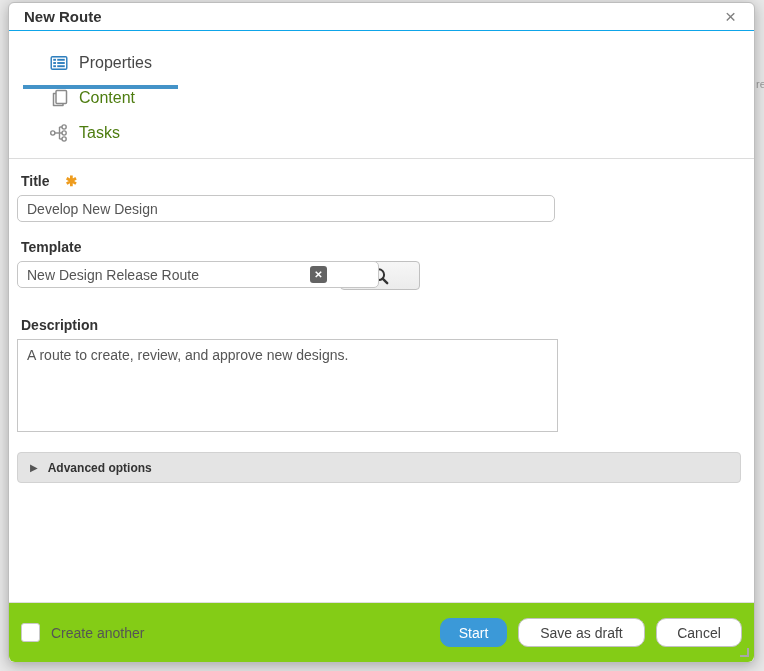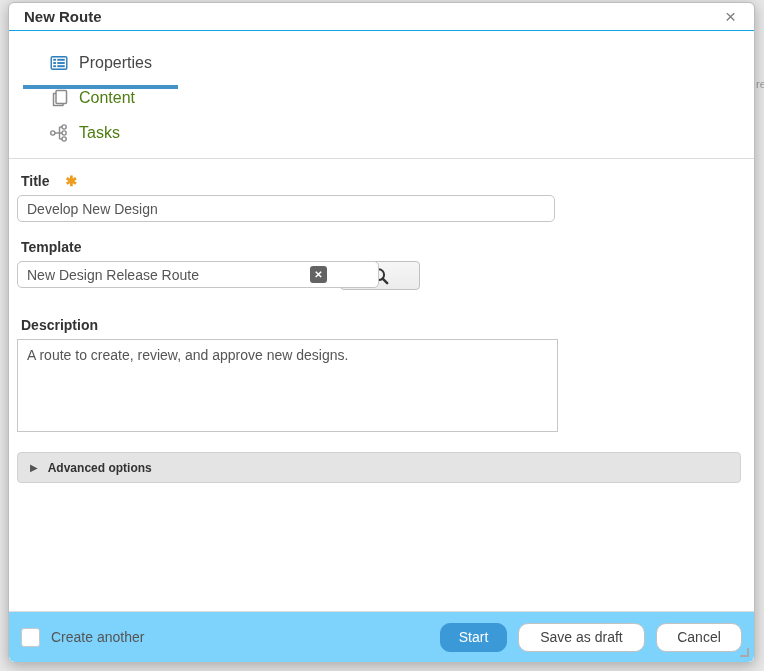--- a/index.html
+++ b/index.html
@@ -89,22 +89,22 @@
     margin-top:16px;margin-right:5px;height:31px;
     background:#e4e4e4;border:1px solid #d2d2d2;border-radius:4px;
     display:flex;align-items:center;gap:10px;padding:0 12px;
     box-sizing:border-box;cursor:pointer;
   }
   .advanced-arrow{font-size:10px;color:#555;line-height:1;}
   .advanced-label{font-size:12px;font-weight:bold;color:#333;}
 
   
   .modal-footer{
-    position:absolute;left:0;right:0;bottom:0;height:51px;
-    background:#7dd3fc;border-top:1px solid #dedede;
+    position:absolute;left:0;right:0;bottom:0;height:60px;
+    background:#84cc16;border-top:1px solid #dedede;
     border-radius:0 0 6px 6px;
     display:flex;align-items:center;padding:0 12px;box-sizing:border-box;
   }
   .checkbox{
     width:17px;height:17px;background:#fff;border:1px solid #c9c9c9;
     border-radius:3px;cursor:pointer;flex:none;
   }
   .checkbox-label{font-size:14px;color:#555;margin-left:11px;cursor:pointer;}
   .footer-buttons{margin-left:auto;display:flex;gap:11px;align-items:center;}
   .btn{

